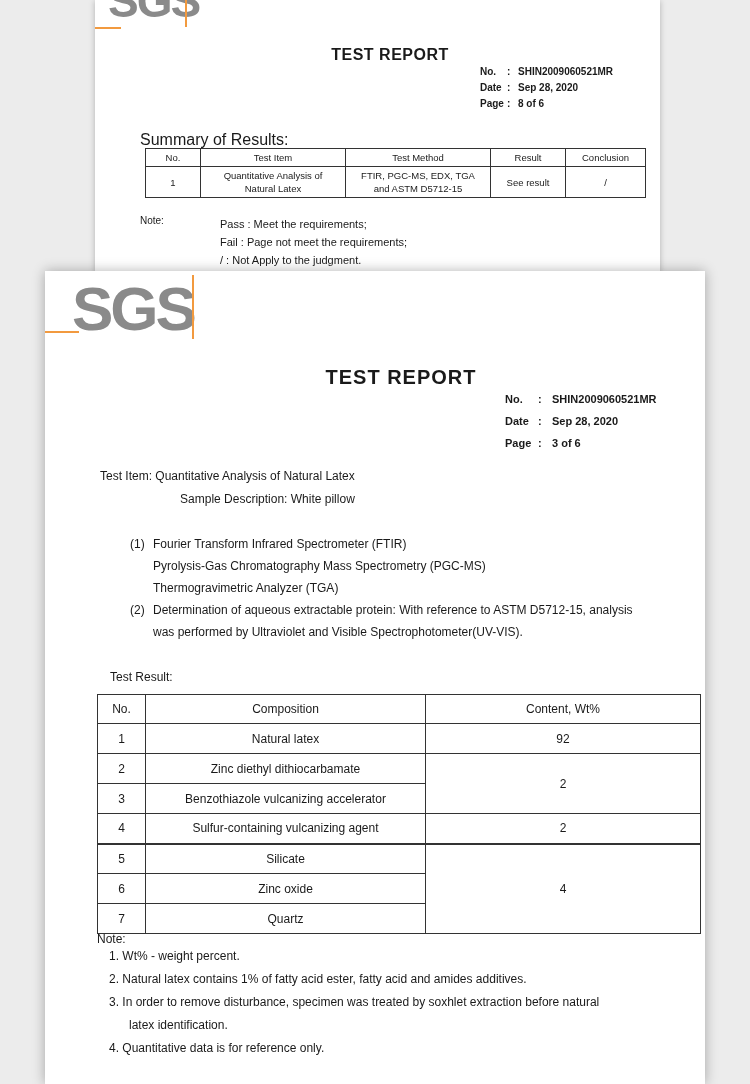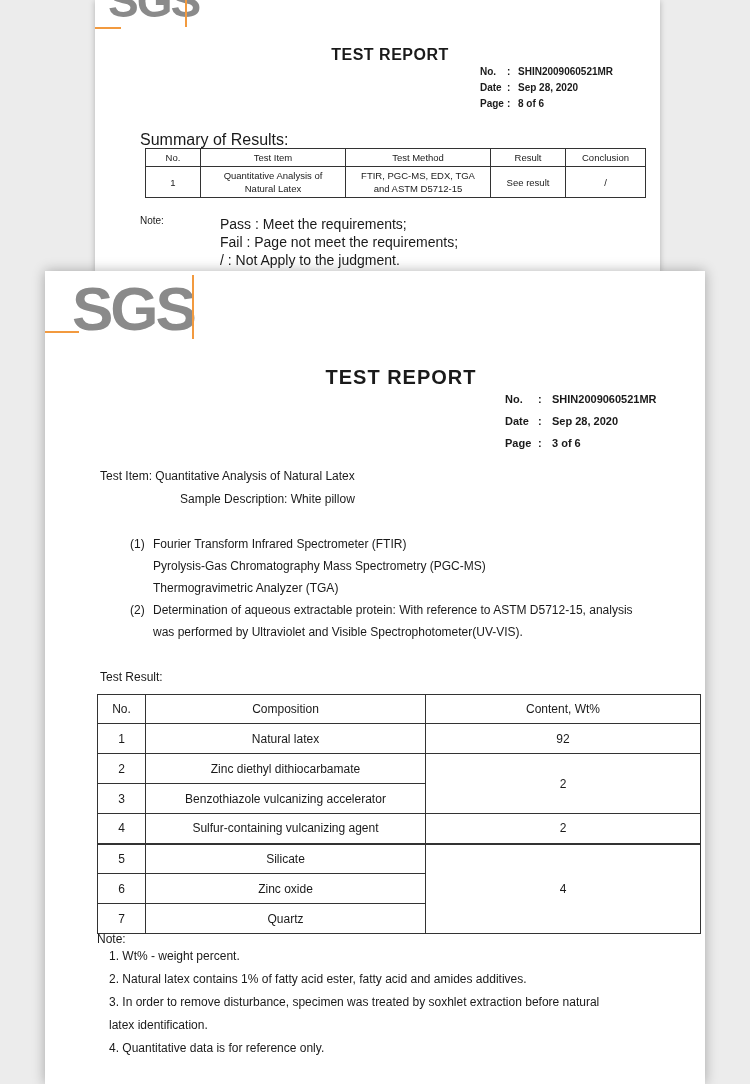--- a/index.html
+++ b/index.html
@@ -27,43 +27,43 @@
   .p2-hline{position:absolute;left:0;top:27px;width:26px;height:2px;background:var(--accent);}
   .p2-title{position:absolute;top:46px;left:0;width:100%;text-align:center;padding-left:25px;font-size:16px;font-weight:bold;letter-spacing:.5px;}
   .p2-meta{position:absolute;top:64px;left:385px;font-size:10px;font-weight:bold;line-height:16px;}
   .p2-meta .mrow{display:flex;}
   .p2-meta .ml{width:27px;flex:none;}
   .p2-meta .ms{width:11px;flex:none;}
   .p2-summary{position:absolute;top:131px;left:45px;font-size:16px;}
   .p2-table{position:absolute;top:148px;left:50px;border-collapse:collapse;font-size:9.5px;table-layout:fixed;}
   .p2-table th,.p2-table td{border:1px solid var(--table-border);font-weight:normal;text-align:center;padding:2px 3px;line-height:13px;}
   .p2-note-label{position:absolute;top:215px;left:45px;font-size:10px;}
-  .p2-notes{position:absolute;top:215px;left:125px;font-size:14px;line-height:18px;}
+  .p2-notes{position:absolute;top:215px;left:125px;font-size:11px;line-height:18px;}
   
   #page3{left:45px;top:271px;width:660px;height:813px;overflow:hidden;z-index:2;box-shadow:0 0 12px rgba(0,0,0,.3);}
   .p3-sgs-text{position:absolute;top:7px;left:27px;font-size:62px;line-height:1;font-weight:bold;letter-spacing:-3px;color:var(--logo-gray);}
   .p3-vline{position:absolute;left:147px;top:4px;width:2px;height:64px;background:var(--accent);}
   .p3-hline{position:absolute;left:0;top:60px;width:34px;height:2px;background:var(--accent);}
   .p3-title{position:absolute;top:95px;left:0;width:100%;text-align:center;padding-left:52px;font-size:20px;font-weight:bold;letter-spacing:1px;}
   .p3-meta{position:absolute;top:117px;left:460px;font-size:11px;font-weight:bold;line-height:22px;}
   .p3-meta .mrow{display:flex;}
   .p3-meta .ml{width:33px;flex:none;}
   .p3-meta .ms{width:14px;flex:none;}
   .p3-info{position:absolute;top:194px;left:55px;font-size:12px;line-height:23px;text-align:right;}
   .p3-methods{position:absolute;top:262px;left:85px;font-size:12px;line-height:22px;}
   .method{display:flex;}
   .m-marker{width:23px;flex:none;}
-  .p3-result-label{position:absolute;top:399px;left:55px;font-size:12px;}
+  .p3-result-label{position:absolute;top:399px;left:65px;font-size:12px;}
   .p3-table{position:absolute;top:423px;left:52px;width:603px;border-collapse:collapse;font-size:12px;table-layout:fixed;}
   .p3-table th,.p3-table td{border:1px solid var(--table-border);font-weight:normal;text-align:center;padding:0 4px;height:29px;vertical-align:middle;}
   .p3-table tr.data-row td{height:30px;}
   .p3-table tr.thick td{border-top-width:2px;}
   .p3-note-label{position:absolute;top:661px;left:52px;font-size:12px;}
   .p3-notes{position:absolute;top:674px;left:64px;font-size:12px;line-height:23px;}
-  .note-indent{}
+  .note-indent{margin-left:20px;}
 </style>
 </head>
 <body>
 
 <div class="page" id="page2">
   <div class="p2-sgs-text">SGS</div>
   <div class="p2-vline"></div>
   <div class="p2-hline"></div>
 
   <div class="p2-title">TEST REPORT</div>

